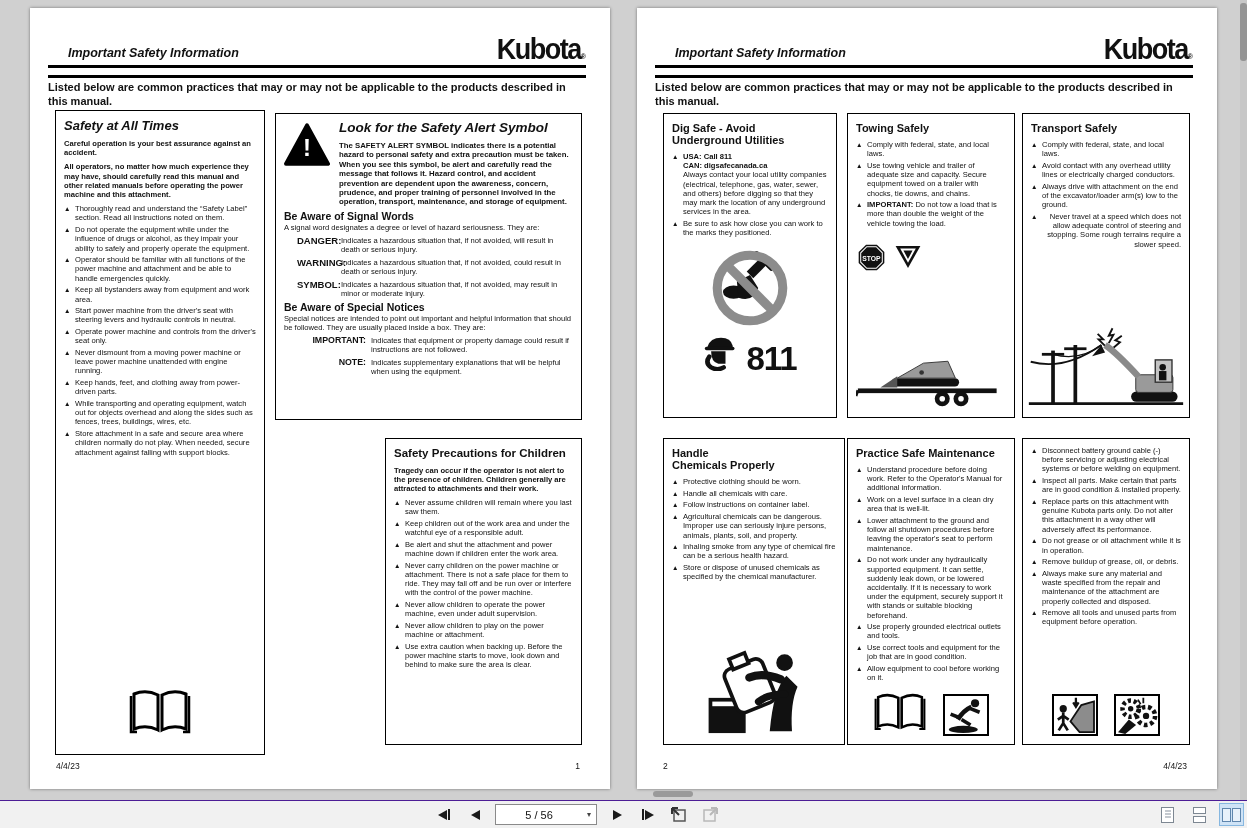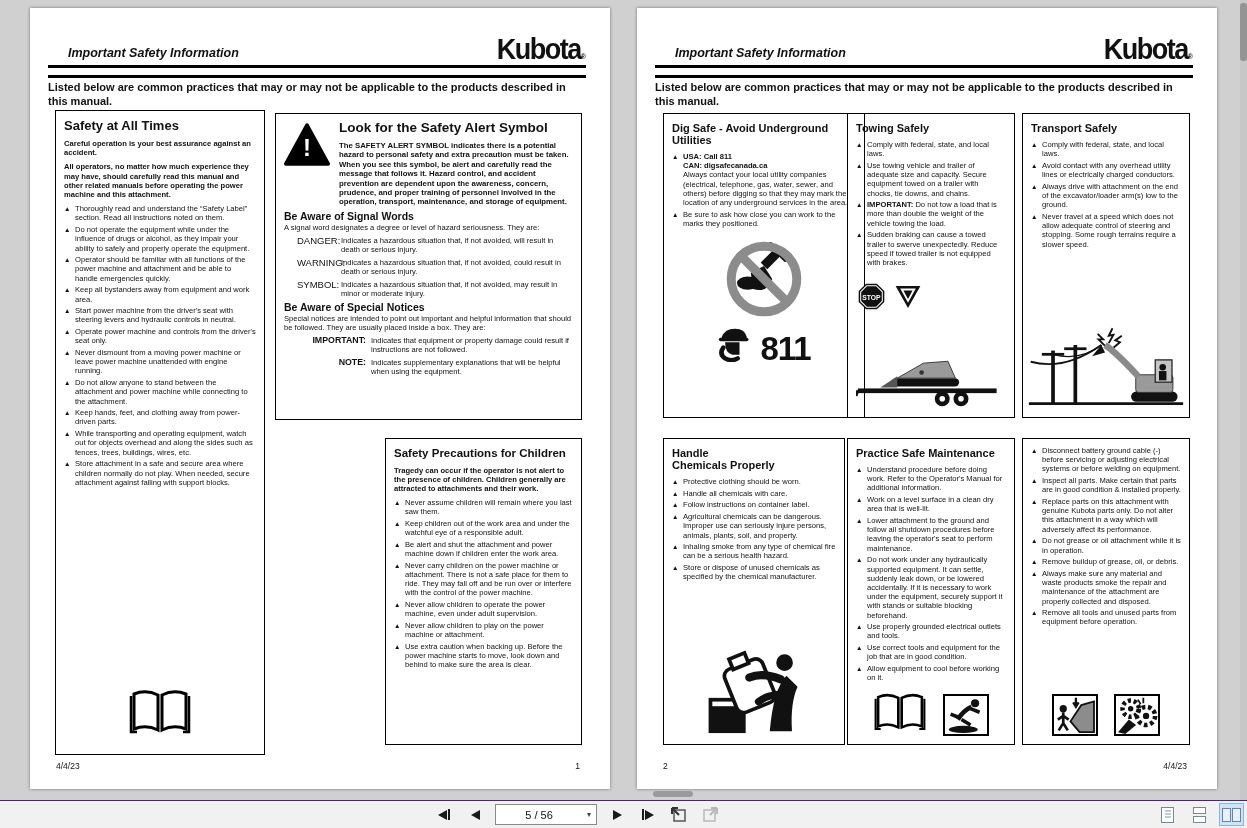--- a/index.html
+++ b/index.html
@@ -26,50 +26,50 @@
           border-top:3px solid #000; border-bottom:3px solid #000; }
   .intro { position:absolute; top:73px; left:18px; right:24px; margin:0;
            font-weight:bold; font-size:11px; line-height:13.5px; }
   .pf { position:absolute; bottom:18px; left:26px; right:30px; display:flex;
         justify-content:space-between; font-size:8.5px; }
 
   
   .box { position:absolute; border:1px solid #000; padding:7px 8px; box-sizing:border-box;
          font-size:7.6px; line-height:9.2px; overflow:hidden; }
   .box h2 { margin:1px 0 6px; font-size:13px; line-height:14px; }
-  .box h2.it { }
+  .box h2.it { font-style:italic; }
   .box h2.sm { font-size:11.5px; line-height:12.5px; }
   .pr .box h2 { font-size:11px; line-height:12px; white-space:pre-line; }
   .lead { font-weight:bold; margin:0 0 5px; }
   .blist { list-style:none; margin:0; padding:0; }
   .blist li { display:flex; margin:0 0 2.5px; }
   .blist .tri, .tri { width:11px; flex:none; font-size:6.5px; line-height:9.2px; }
   .blist b { font-weight:bold; }
 
   
   .b-satt  { left:25px;  top:102px; width:210px; height:645px; }
   .b-alert { left:245px; top:105px; width:307px; height:307px; }
   .b-child { left:355px; top:430px; width:197px; height:307px; }
   
-  .b-dig   { left:26px;  top:105px; width:202px; height:305px; }
+  .b-dig   { left:26px;  top:105px; width:174px; height:305px; }
   .b-tow   { left:210px; top:105px; width:168px; height:305px; }
   .b-tra   { left:385px; top:105px; width:168px; height:305px; }
   .b-che   { left:26px;  top:430px; width:182px; height:307px; }
   .b-mai   { left:210px; top:430px; width:168px; height:307px; }
   .b-mac   { left:385px; top:430px; width:168px; height:307px; }
 
   
   .al-head { display:flex; gap:9px; margin-bottom:4px; }
   .al-ic { flex:none; width:46px; padding-top:2px; }
   .al-right h2 { margin-top:0; font-size:13.5px; }
   .al-body { font-weight:bold; font-size:7.8px; line-height:9.4px; margin:0; }
   .sec-h { font-weight:bold; font-size:10.5px; margin:5px 0 2px; }
   .sig-row { display:flex; align-items:flex-start; margin:3.5px 0; }
   .sig-ic { width:13px; flex:none; padding-top:1px; }
-  .sig-label { font-weight:normal; font-size:9.5px; width:44px; flex:none; }
+  .sig-label { font-weight:bold; font-size:9.5px; width:44px; flex:none; }
   .sig-text { flex:1; }
   .not-row { display:flex; margin:3.5px 0; }
   .not-label { font-weight:bold; font-size:8.8px; width:82px; text-align:right; padding-right:5px; flex:none; }
   .not-text { flex:1; }
   .mini-tri { position:relative; width:11px; height:10px; background:#000;
               clip-path:polygon(50% 0,100% 100%,0 100%); }
   .mini-tri::after { content:"!"; position:absolute; left:0; right:0; bottom:0; top:2px;
                      color:#fff; font-size:7px; font-weight:bold; text-align:center; line-height:8px; }
 
   
@@ -155,24 +155,20 @@
           <li>
             <span class="tri">▲</span>
             <span style="flex: 1 1 0%;">Operate power machine and controls from the driver's seat only.</span>
           </li>
           <li>
             <span class="tri">▲</span>
             <span style="flex: 1 1 0%;">Never dismount from a moving power machine or leave power machine unattended with engine running.</span>
           </li>
           <li>
             <span class="tri">▲</span>
-            <span style="flex: 1 1 0%;">Do not allow anyone to stand between the attachment and power machine while connecting to the attachment.</span>
-          </li>
-          <li>
-            <span class="tri">▲</span>
             <span style="flex: 1 1 0%;">Keep hands, feet, and clothing away from power-driven parts.</span>
           </li>
           <li>
             <span class="tri">▲</span>
             <span style="flex: 1 1 0%;">While transporting and operating equipment, watch out for objects overhead and along the sides such as fences, trees, buildings, wires, etc.</span>
           </li>
           <li>
             <span class="tri">▲</span>
             <span style="flex: 1 1 0%;">Store attachment in a safe and secure area where children normally do not play. When needed, secure attachment against falling with support blocks.</span>
           </li>
@@ -327,24 +323,20 @@
             <span style="flex: 1 1 0%;">Comply with federal, state, and local laws.</span>
           </li>
           <li>
             <span class="tri">▲</span>
             <span style="flex: 1 1 0%;">Use towing vehicle and trailer of adequate size and capacity. Secure equipment towed on a trailer with chocks, tie downs, and chains.</span>
           </li>
           <li>
             <span class="tri">▲</span>
             <span style="flex: 1 1 0%;"><b>IMPORTANT: </b>Do not tow a load that is more than double the weight of the vehicle towing the load.</span>
           </li>
-          <li>
-            <span class="tri">▲</span>
-            <span style="flex: 1 1 0%;">Sudden braking can cause a towed trailer to swerve unexpectedly. Reduce speed if towed trailer is not equipped with brakes.</span>
-          </li>
         </ul>
       <div class="tow-signs">
         <span>
           <svg width="27" height="27" viewBox="0 0 40 40">
             <polygon points="12,1 28,1 39,12 39,28 28,39 12,39 1,28 1,12" fill="#111"></polygon>
             <polygon points="13,4 27,4 36,13 36,27 27,36 13,36 4,27 4,13" fill="none" stroke="#fff" stroke-width="1.5"></polygon>
             <text x="20" y="25" text-anchor="middle" font-size="10" font-weight="bold" fill="#fff">STOP</text>
           </svg>
         </span>
         <span>
@@ -381,21 +373,21 @@
           <li>
             <span class="tri">▲</span>
             <span style="flex: 1 1 0%;">Avoid contact with any overhead utility lines or electrically charged conductors.</span>
           </li>
           <li>
             <span class="tri">▲</span>
             <span style="flex: 1 1 0%;">Always drive with attachment on the end of the excavator/loader arm(s) low to the ground.</span>
           </li>
           <li>
             <span class="tri">▲</span>
-            <span style="flex: 1 1 0%;">Never travel at a speed which does not allow adequate control of steering and stopping. Some rough terrains require a slower speed.</span>
+            <span style="flex: 1 1 0%; text-align: right;">Never travel at a speed which does not allow adequate control of steering and stopping. Some rough terrains require a slower speed.</span>
           </li>
         </ul>
       <div class="tra-gfx">
         <svg width="158" height="92" viewBox="0 0 170 95">
           <line x1="2" y1="89" x2="168" y2="89" stroke="#111" stroke-width="3"></line>
           <line x1="28" y1="32" x2="28" y2="89" stroke="#111" stroke-width="4"></line>
           <line x1="16" y1="36" x2="40" y2="36" stroke="#111" stroke-width="3"></line>
           <line x1="52" y1="26" x2="52" y2="89" stroke="#111" stroke-width="4"></line>
           <line x1="40" y1="30" x2="64" y2="30" stroke="#111" stroke-width="3"></line>
           <path d="M4 44 Q40 54 80 26" stroke="#111" stroke-width="2" fill="none"></path>
@@ -520,33 +512,33 @@
           <li>
             <span class="tri">▲</span>
             <span style="flex: 1 1 0%;">Disconnect battery ground cable (-) before servicing or adjusting electrical systems or before welding on equipment.</span>
           </li>
           <li>
             <span class="tri">▲</span>
             <span style="flex: 1 1 0%;">Inspect all parts. Make certain that parts are in good condition &amp; installed properly.</span>
           </li>
           <li>
             <span class="tri">▲</span>
-            <span style="flex: 1 1 0%;">Replace parts on this attachment with genuine Kubota parts only. Do not alter this attachment in a way which will adversely affect its performance.</span>
+            <span style="flex: 1 1 0%;">Replace parts on this attachment with genuine Kubota parts only. Do not alter this attachment in a way other will adversely affect its performance.</span>
           </li>
           <li>
             <span class="tri">▲</span>
             <span style="flex: 1 1 0%;">Do not grease or oil attachment while it is in operation.</span>
           </li>
           <li>
             <span class="tri">▲</span>
             <span style="flex: 1 1 0%;">Remove buildup of grease, oil, or debris.</span>
           </li>
           <li>
             <span class="tri">▲</span>
-            <span style="flex: 1 1 0%;">Always make sure any material and waste products smoke the repair and maintenance of the attachment are properly collected and disposed.</span>
+            <span style="flex: 1 1 0%;">Always make sure any material and waste specified from the repair and maintenance of the attachment are properly collected and disposed.</span>
           </li>
           <li>
             <span class="tri">▲</span>
             <span style="flex: 1 1 0%;">Remove all tools and unused parts from equipment before operation.</span>
           </li>
         </ul>
       <div class="haz-row">
         <span class="hazbox">
           <svg width="42" height="38" viewBox="0 0 46 42">
             <polygon points="44,40 28,40 18,28 30,10 44,6" fill="#8c8c8c" stroke="#111" stroke-width="2"></polygon>

